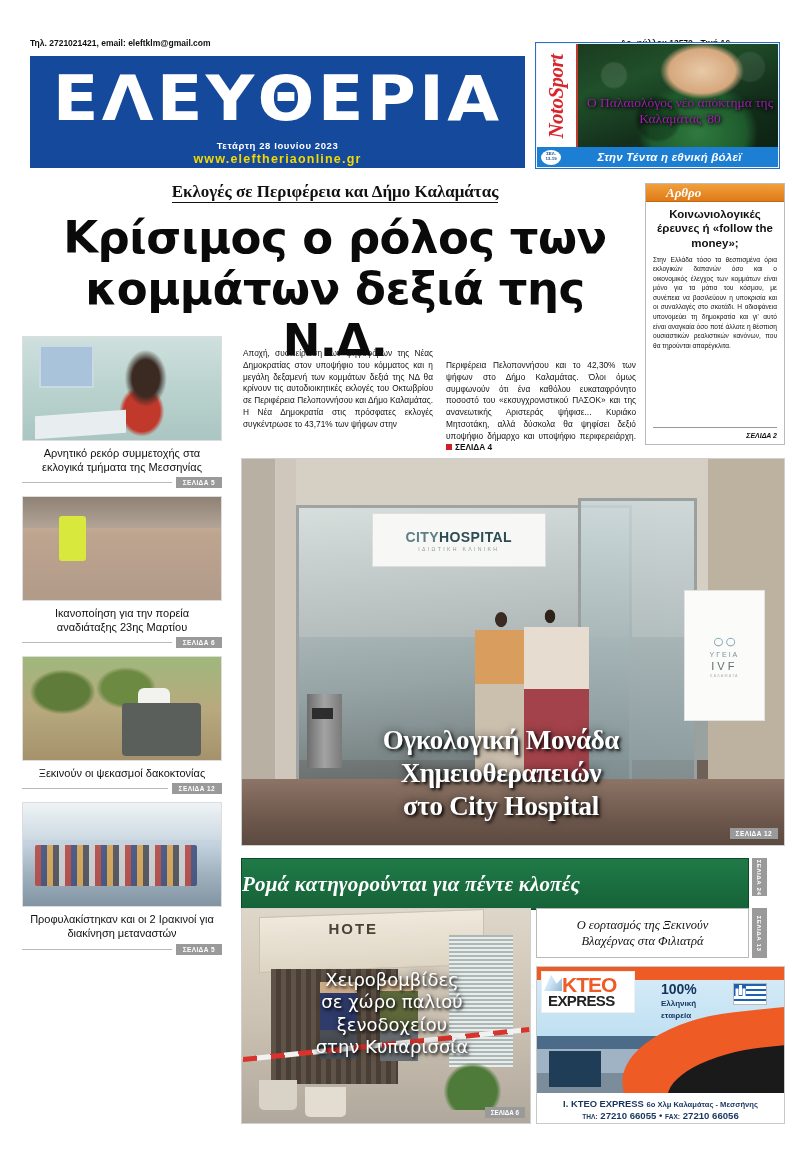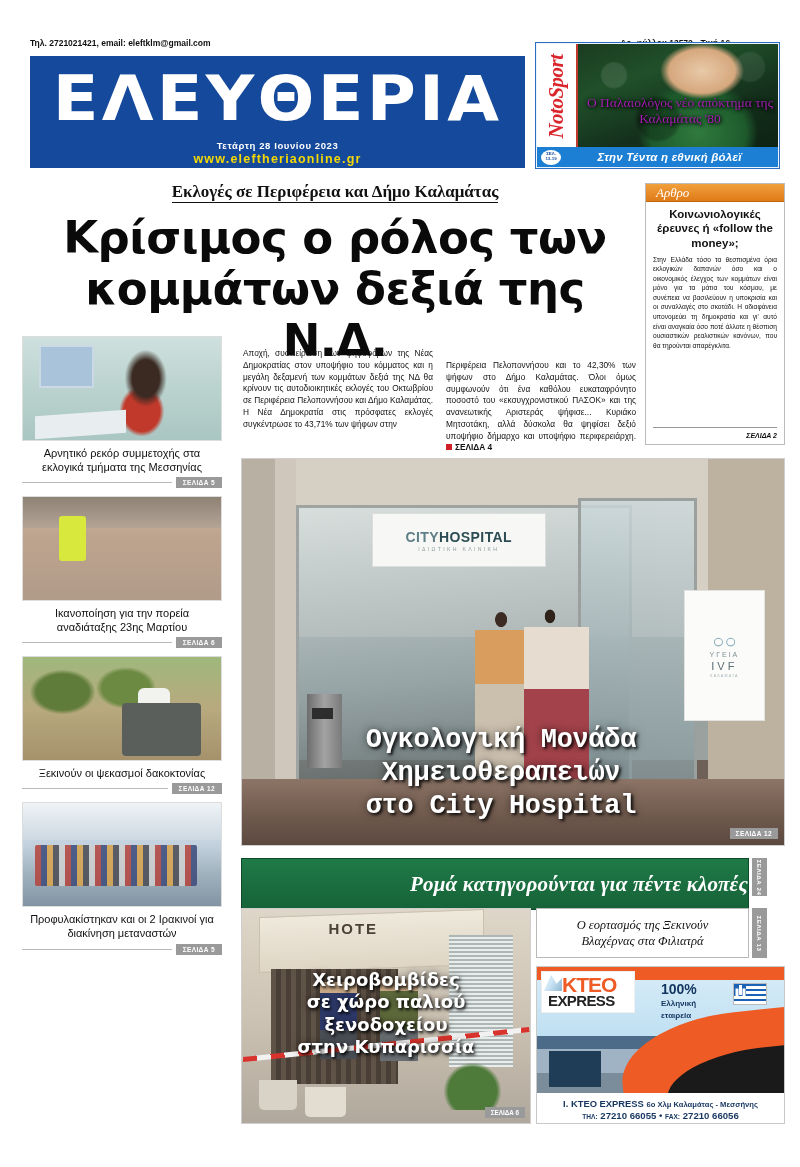--- a/index.html
+++ b/index.html
@@ -117,23 +117,23 @@
   .lead .pagemark { font-weight: bold; white-space: nowrap; }
   .lead .sq { display:inline-block; width:6px; height:6px; background:#cf2027; margin-right:3px; }
 
   
   .artbox {
     position: absolute; left: 645px; top: 183px; width: 140px; height: 262px;
     border: 1px solid #bbb; background: #fff;
   }
   .artbox-head {
     height: 18px; background: linear-gradient(#f0a03c, #e07a18);
-    display: flex; align-items: center; padding-left: 10px;
+    display: flex; align-items: center; padding-left: 20px;
     font-family: "Liberation Serif", serif; font-style: italic;
-    font-size: 13px; font-weight: normal; color: #ffffff;
+    font-size: 13px; font-weight: bold; color: #ffffff;
     border-bottom: 1px solid #c06a10;
   }
   .artbox-title {
     padding: 5px 6px 3px; text-align: center;
     font-size: 11.5px; font-weight: bold; line-height: 1.24; color: #111;
   }
   .artbox-body {
     padding: 2px 7px 0; font-size: 6.6px; line-height: 1.45;
     text-align: justify; color: #111;
   }
@@ -242,37 +242,37 @@
       linear-gradient(180deg, rgba(0,0,0,0) 14%, #d99e5e 14% 46%, #cbbfae 46% 100%);
   }
   .mp-people2 { position:absolute; left:52%; top:38%; width:12%; height:45%;
     background:
       radial-gradient(ellipse 7px 9px at 40% 6%, #2f2218 0 70%, rgba(0,0,0,0) 80%),
       linear-gradient(180deg, rgba(0,0,0,0) 12%, #e6ddd0 12% 48%, #a3424a 48% 100%);
   }
   .mp-overlay {
     position:absolute; left:0; bottom:22px; width:100%;
     text-align:center; color:#ffffff;
-    font-family:Liberation Mono, monospace; font-weight:bold;
+    font-family:Liberation Serif, serif; font-weight:bold;
     font-size:27px; line-height:1.22; letter-spacing:-.3px;
     text-shadow: 2px 2px 3px rgba(0,0,0,.85), 0 0 8px rgba(0,0,0,.55);
     padding-right: 24px;
   }
   .mp-badge {
     position:absolute; right:6px; bottom:6px;
     background:#9a9a9a; color:#fff; font-size:6.5px; font-weight:bold;
     padding:2px 6px; letter-spacing:.4px;
   }
 
   
   .greenbanner {
     position:absolute; left:241px; top:858px; width:508px; height:52px;
     background: linear-gradient(180deg,#1f7a47,#166238);
     border:1px solid #0e4a29;
-    display:flex; align-items:center; justify-content:flex-end;
+    display:flex; align-items:center; justify-content:flex-start;
   }
   .greenbanner span {
     color:#ffffff; font-family:"Liberation Serif", serif;
     font-style:italic; font-weight:bold; font-size:21px; letter-spacing:.2px;
   }
   .vbadge {
     position:absolute; width:15px; background:#9a9a9a; color:#fff;
     font-size:6.2px; font-weight:bold; letter-spacing:.5px;
     display:flex; align-items:center; justify-content:center;
   }
@@ -297,22 +297,22 @@
     background: repeating-linear-gradient(90deg,#d8332c 0 14px,#f2f2f2 14px 28px); transform: rotate(-6deg); }
   .hp-p1 { position:absolute; left:27%; top:34%; width:13%; height:36%;
     background: linear-gradient(180deg,#cfae8a 0 14%, #2f3b6b 14% 62%, #4a4f56 62% 100%); }
   .hp-p2 { position:absolute; left:48%; top:33%; width:13%; height:38%;
     background: linear-gradient(180deg,#cfae8a 0 13%, #5f6a3c 13% 62%, #6a6f73 62% 100%); }
   .hp-pot1 { position:absolute; left:6%; bottom:6%; width:13%; height:14%; background:#d8d3c6; border-radius:0 0 5px 5px; }
   .hp-pot2 { position:absolute; left:22%; bottom:3%; width:14%; height:14%; background:#e2ddd0; border-radius:0 0 5px 5px; }
   .hp-bush { position:absolute; right:10%; bottom:6%; width:20%; height:22%;
     background: radial-gradient(ellipse at 50% 60%, #4e7a3a 0 60%, rgba(0,0,0,0) 72%); }
   .hp-overlay {
-    position:absolute; left:0; top:28%; width:100%; text-align:center; color:#fff;
-    font-family:"DejaVu Sans", sans-serif; font-weight:bold;
+    position:absolute; left:6px; top:28%; width:100%; text-align:center; color:#fff;
+    font-family:"DejaVu Sans", sans-serif; font-weight:normal;
     font-size:18px; line-height:1.25;
     text-shadow: 1.5px 1.5px 3px rgba(0,0,0,.9), 0 0 7px rgba(0,0,0,.6);
   }
   .hp-badge {
     position:absolute; right:5px; bottom:5px; background:#9a9a9a; color:#fff;
     font-size:6.3px; font-weight:bold; padding:2px 6px;
   }
 
   
   .textbox {

